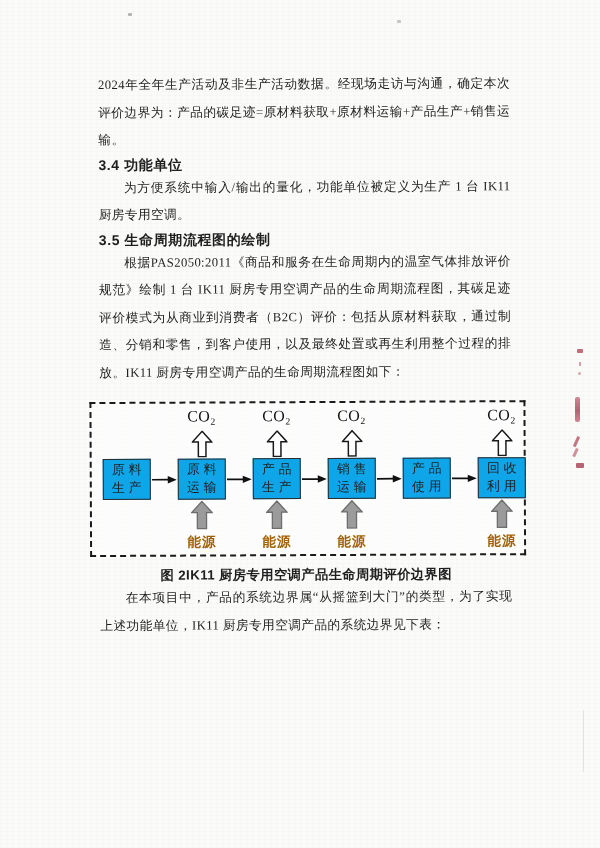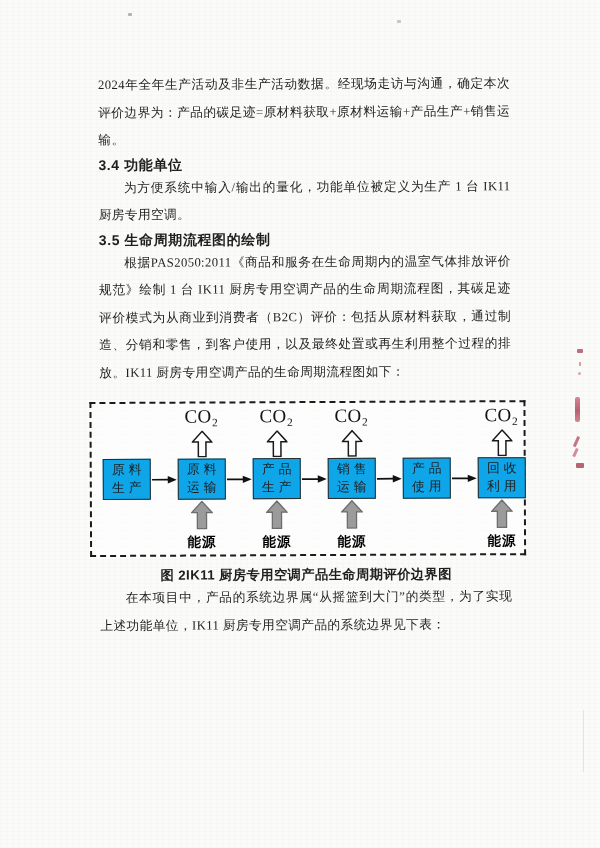--- a/index.html
+++ b/index.html
@@ -64,21 +64,21 @@
     box-sizing:content-box;
   }
   .stage{
     display:flex;
     flex-direction:column;
     align-items:center;
     flex:0 0 auto;
   }
   .co2-slot{
     height:26px;
-    font-size:19px;
+    font-size:16px;
     line-height:24px;
     letter-spacing:0.3px;
     color:#141414;
     text-align:center;
   }
   .up-slot{height:28px;display:flex;align-items:flex-start;justify-content:center;}
   .stage-box{
     width:46px;height:39px;
     border:1.7px solid #2b2b2b;
     background:#0ea5e9;
@@ -90,21 +90,21 @@
     line-height:17.5px;
   }
   .stage-box span{letter-spacing:4px;margin-right:-4px;white-space:nowrap;}
   .down-slot{height:30px;display:flex;align-items:flex-end;justify-content:center;}
   .energy-slot{
     height:24px;
     font-size:13.5px;
     line-height:26px;
     font-weight:bold;
     letter-spacing:1px;
-    color:#000000;
+    color:#a16207;
     text-align:center;
   }
   .connector{flex:0 0 auto;align-self:center;margin:0 1px;}
 
   
   .caption{
     margin-top:10px;
     text-align:center;
     font-family:"Liberation Sans","DejaVu Sans",sans-serif;
     font-weight:bold;

